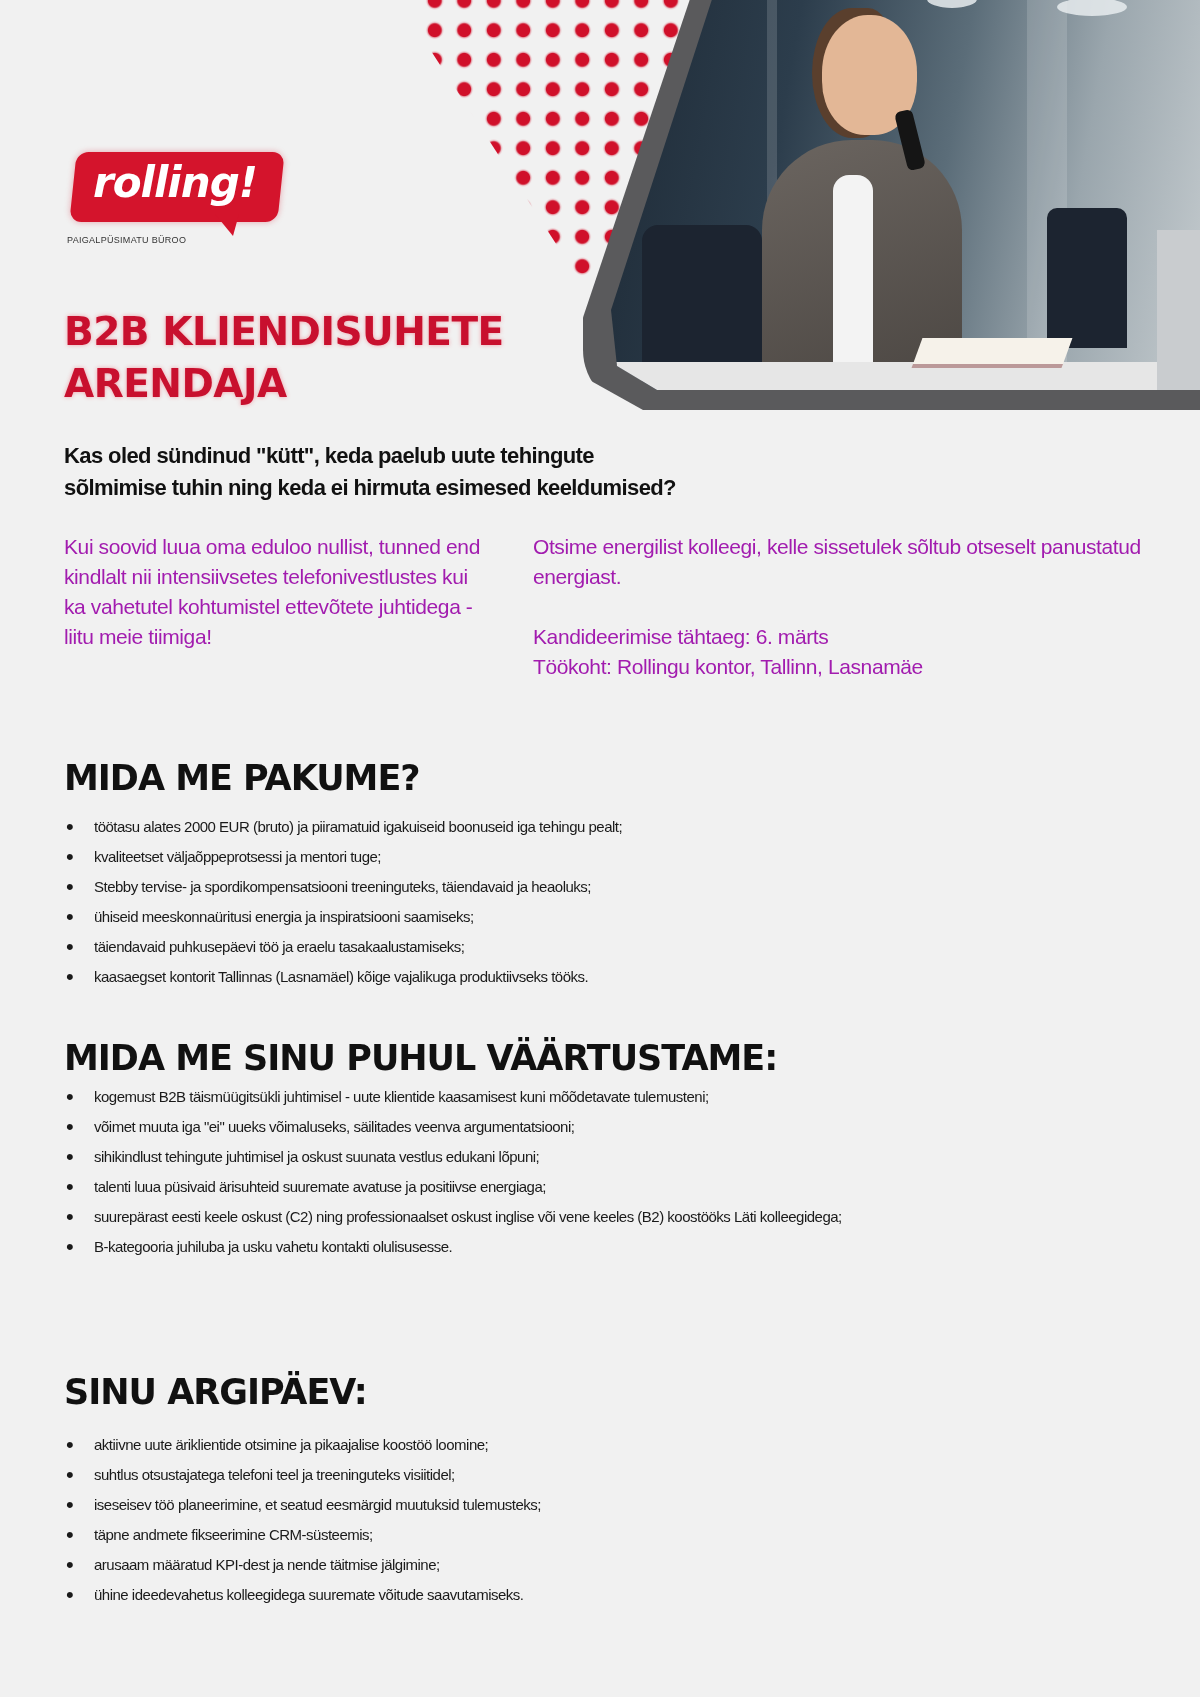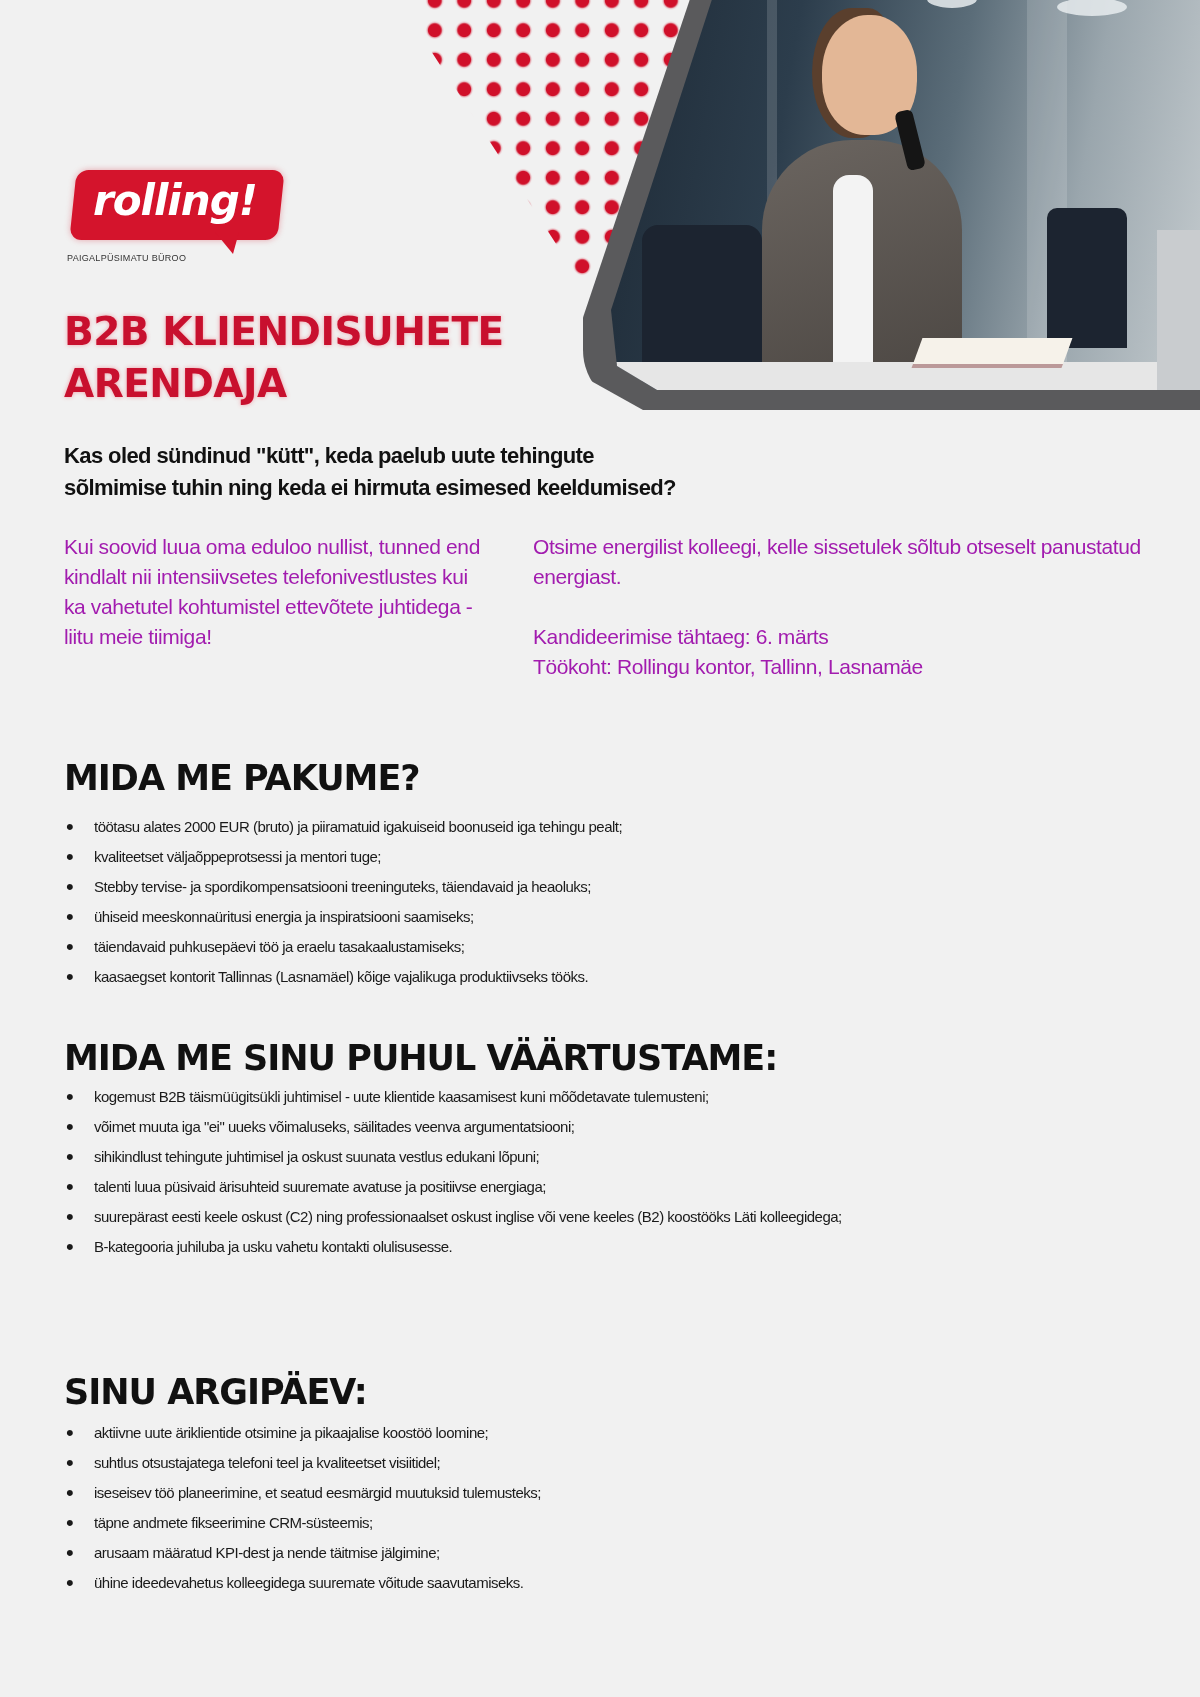--- a/index.html
+++ b/index.html
@@ -48,21 +48,21 @@
     .photo .shirt { position: absolute; left: 236px; top: 185px; width: 40px; height: 190px; background: #f3f3f3; border-radius: 16px 16px 0 0; }
     .photo .head { position: absolute; left: 225px; top: 25px; width: 95px; height: 120px; background: #e3b796; border-radius: 48% 48% 45% 45%; }
     .photo .hair { position: absolute; left: 215px; top: 18px; width: 80px; height: 130px; background: #5a3f2d; border-radius: 50% 30% 40% 50%; }
     .photo .phone { position: absolute; left: 304px; top: 120px; width: 18px; height: 60px; background: #151515; border-radius: 6px; transform: rotate(-14deg); }
     .photo .desk { position: absolute; left: 0; top: 372px; width: 100%; height: 40px; background: #e6e6e6; }
     .photo .book { position: absolute; left: 320px; top: 348px; width: 150px; height: 30px; background: #f6f2ea; transform: skewX(-20deg); border-bottom: 4px solid #b99; }
     .photo .laptop { position: absolute; left: 560px; top: 240px; width: 70px; height: 160px; background: #c9cccf; }
 
     
     .logo {
-      position: absolute; left: 65px; top: 170px;
+      position: absolute; left: 65px; top: 152px;
       width: 220px; height: 95px;
     }
     .logo-bubble {
       position: absolute; left: 8px; top: 0;
       width: 208px; height: 70px;
       background: #d4142c;
       border-radius: 12px;
       transform: skewX(-6deg);
       box-shadow: 0 0 6px rgba(212,20,44,0.35);
     }
@@ -122,21 +122,21 @@
       position: relative; padding-left: 30px;
       font-size: 15px; line-height: 30px; letter-spacing: -0.5px;
       color: #1a1a1a;
     }
     .section li::before {
       content: "\2022"; position: absolute; left: 2px; top: 0;
       font-size: 22px;
     }
     .s1 { top: 756px; } .s1 ul { margin-top: 12px; }
     .s2 { top: 1036px; } .s2 ul { margin-top: 2px; }
-    .s3 { top: 1370px; } .s3 ul { margin-top: 4px; }
+    .s3 { top: 1370px; } .s3 ul { margin-top: 16px; }
   </style>
 </head>
 <body>
 
 <div class="dots"></div>
 
 <div class="photo-frame"></div>
 <div class="photo" title="Naeratav naine räägib kontoris telefoniga">
   <div class="wall" style="left:170px;top:0;width:10px;height:300px;"></div>
   <div class="wall" style="left:430px;top:0;width:40px;height:380px;"></div>
@@ -200,19 +200,19 @@
     <li>talenti luua püsivaid ärisuhteid suuremate avatuse ja positiivse energiaga;</li>
     <li>suurepärast eesti keele oskust (C2) ning professionaalset oskust inglise või vene keeles (B2) koostööks Läti kolleegidega;</li>
     <li>B-kategooria juhiluba ja usku vahetu kontakti olulisusesse.</li>
   </ul>
 </section>
 
 <section class="section s3">
   <h2>SINU ARGIPÄEV:</h2>
   <ul>
     <li>aktiivne uute äriklientide otsimine ja pikaajalise koostöö loomine;</li>
-    <li>suhtlus otsustajatega telefoni teel ja kvaliteetset visiitidel;</li>
+    <li>suhtlus otsustajatega telefoni teel ja treeninguteks visiitidel;</li>
     <li>iseseisev töö planeerimine, et seatud eesmärgid muutuksid tulemusteks;</li>
     <li>täpne andmete fikseerimine CRM-süsteemis;</li>
     <li>arusaam määratud KPI-dest ja nende täitmise jälgimine;</li>
     <li>ühine ideedevahetus kolleegidega suuremate võitude saavutamiseks.</li>
   </ul>
 </section>
 
 </body></html>

